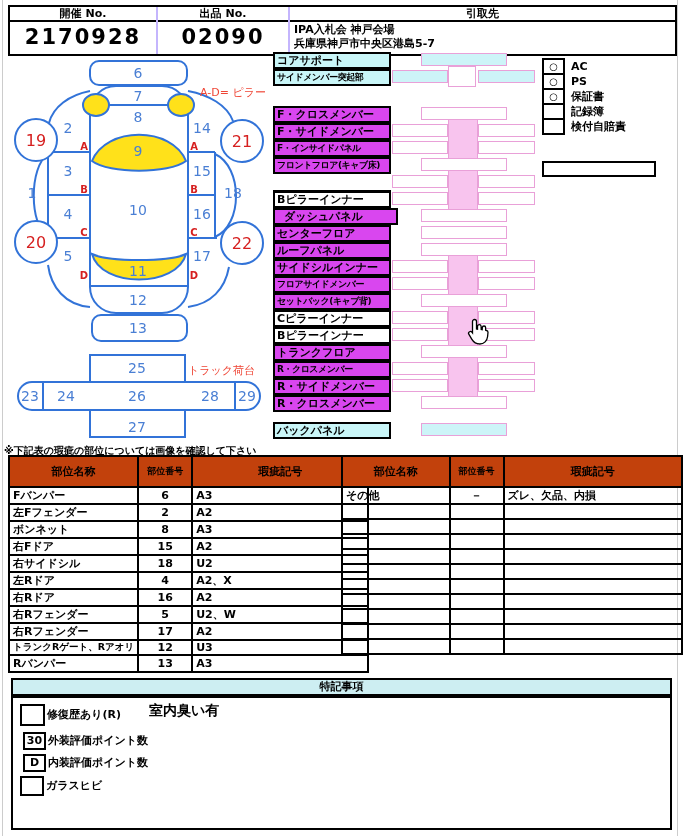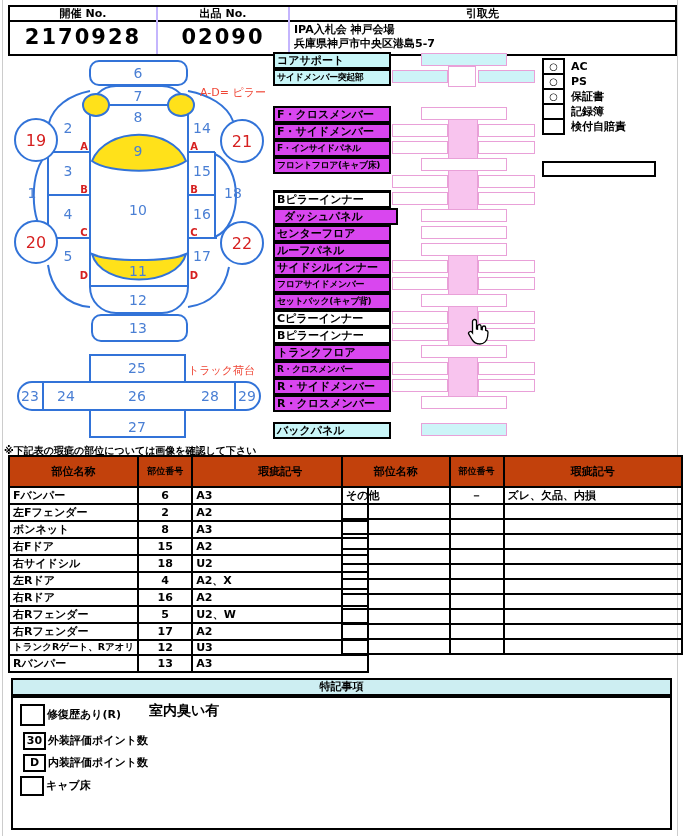--- a/index.html
+++ b/index.html
@@ -408,14 +408,14 @@
 <div id="rem-title">特記事項</div>
 <div id="rem-body">
   <div id="rem-free">室内臭い有</div>
 <div class="rembox" style="left: 7px; top: 6px; width: 21px; height: 18px; line-height: 18px;"></div>
     <div class="remlabel" style="left: 34px; top: 9px;">修復歴あり(R)</div>
     <div class="rembox" style="left: 10px; top: 34px; width: 19px; height: 14px; line-height: 14px;">30</div>
     <div class="remlabel" style="left: 35px; top: 35px;">外装評価ポイント数</div>
     <div class="rembox" style="left: 10px; top: 56px; width: 19px; height: 14px; line-height: 14px;">D</div>
     <div class="remlabel" style="left: 35px; top: 57px;">内装評価ポイント数</div>
     <div class="rembox" style="left: 7px; top: 78px; width: 20px; height: 16px; line-height: 16px;"></div>
-    <div class="remlabel" style="left: 33px; top: 80px;">キャブ床</div>
+    <div class="remlabel" style="left: 33px; top: 80px;">ガラスヒビ</div>
   </div>
 
 </body></html>

